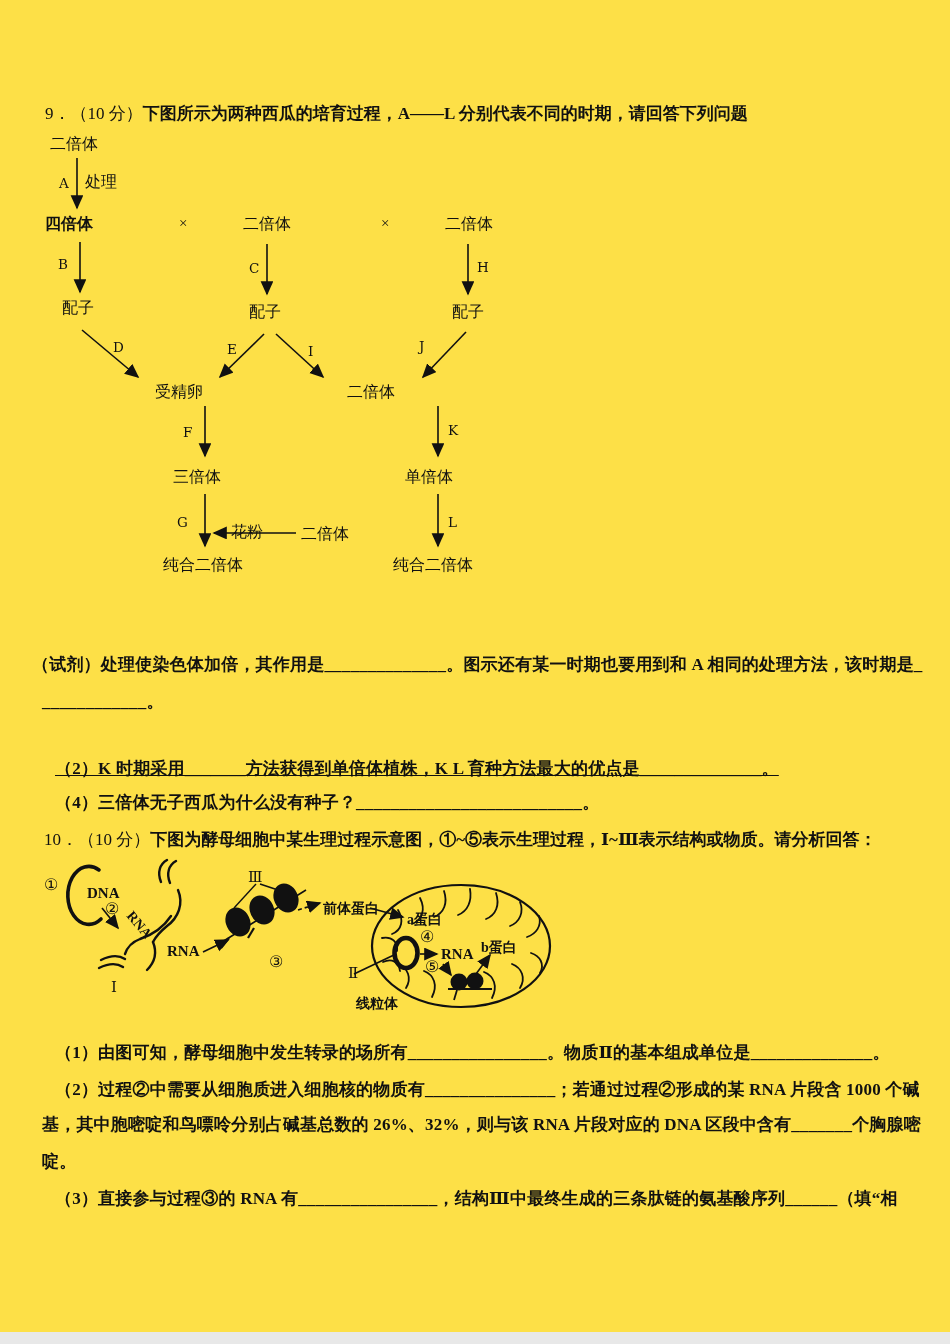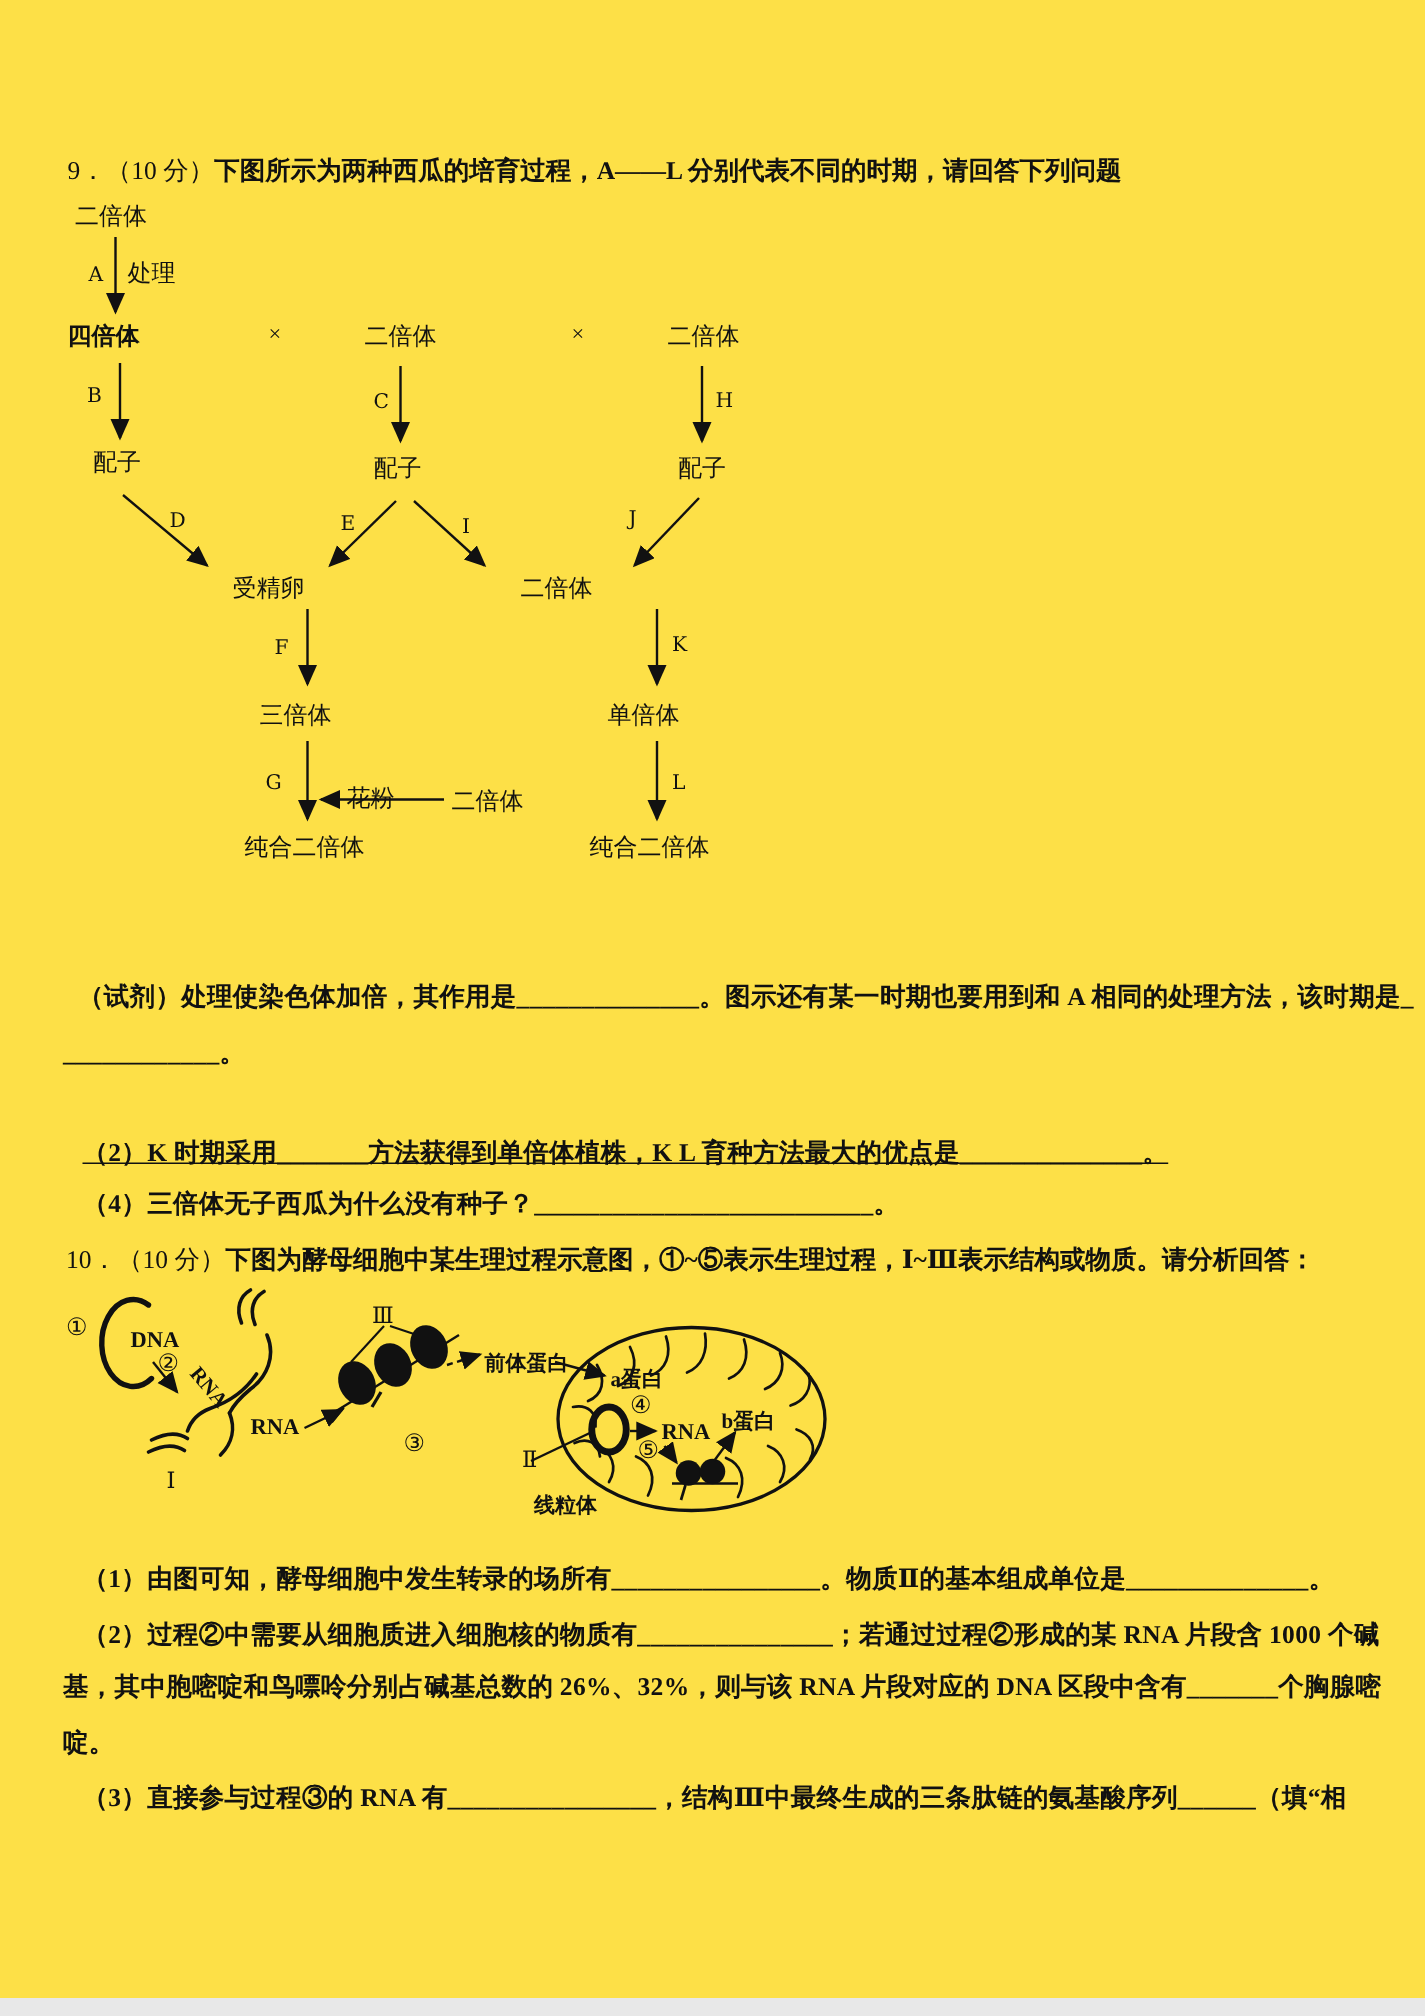--- a/index.html
+++ b/index.html
@@ -84,21 +84,21 @@
     <div class="abs flownode" style="left:173px; top:337px;">三倍体</div>
     <div class="abs flownode" style="left:405px; top:337px;">单倍体</div>
     <div class="abs flowletter" style="left:177px; top:384px;">G</div>
     <div class="abs flownode" style="left:231px; top:392px;">花粉</div>
     <div class="abs flownode" style="left:301px; top:394px;">二倍体</div>
     <div class="abs flowletter" style="left:448px; top:384px;">L</div>
     <div class="abs flownode" style="left:163px; top:425px;">纯合二倍体</div>
     <div class="abs flownode" style="left:393px; top:425px;">纯合二倍体</div>
   </div>
 
-  <div class="abs bq" style="left:52px; top:653px;">（试剂）处理使染色体加倍，其作用是______________。图示还有某一时期也要用到和 A 相同的处理方法，该时期是_</div>
+  <div class="abs bq" style="left:32px; top:653px;">（试剂）处理使染色体加倍，其作用是______________。图示还有某一时期也要用到和 A 相同的处理方法，该时期是_</div>
   <div class="abs bq" style="left:42px; top:690px;">____________。</div>
   <div class="abs bq" style="left:55px; top:757px;text-decoration:underline;">（2）K 时期采用_______方法获得到单倍体植株，K L 育种方法最大的优点是______________。</div>
   <div class="abs bq" style="left:55px; top:791px;">（4）三倍体无子西瓜为什么没有种子？__________________________。</div>
 
   <div class="abs hline" style="left:44px; top:828px;">
     <span class="hnum">10．（10 分）</span><span class="htitle">下图为酵母细胞中某生理过程示意图，①~⑤表示生理过程，Ⅰ~Ⅲ表示结构或物质。请分析回答：</span>
   </div>
 
   <div class="abs" style="left:40px; top:858px; width:640px; height:168px;">
     <svg width="640" height="168">

